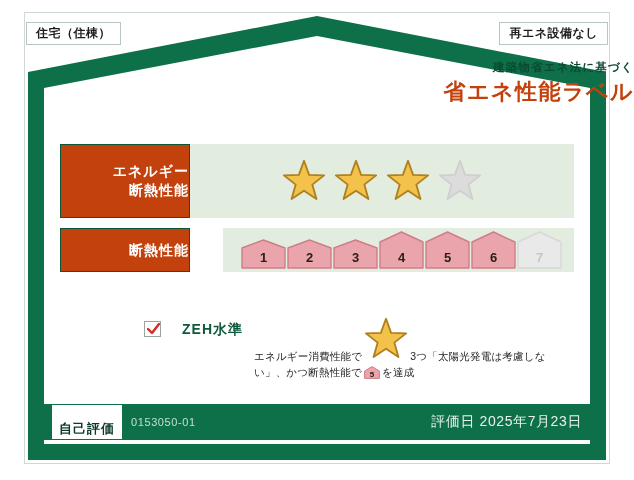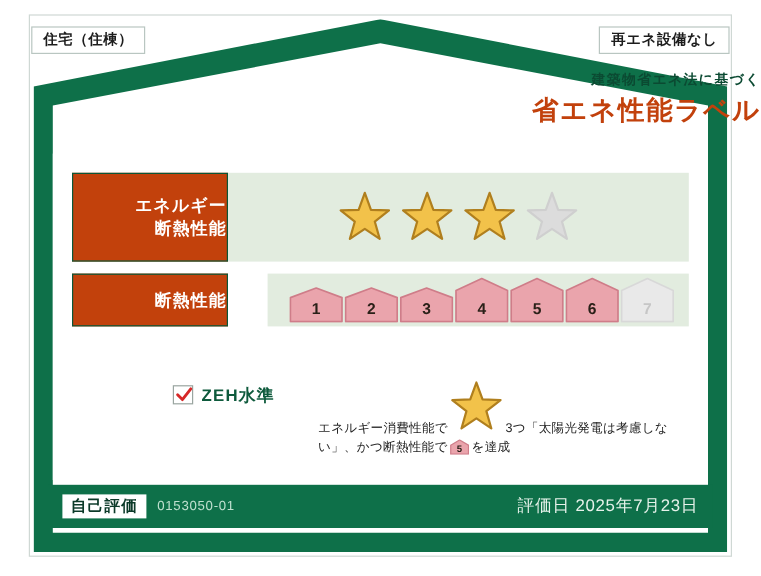--- a/index.html
+++ b/index.html
@@ -171,21 +171,21 @@
   .zeh-block {
     position: absolute;
     left: 100px;
     top: 188px;
     display: flex;
     align-items: flex-start;
   }
   .zeh-check-wrap {
     display: flex;
     align-items: center;
-    gap: 7px;
+    gap: 21px;
     padding-top: 5px;
     flex: none;
   }
   .checkbox {
     width: 17px;
     height: 16px;
     border: 1px solid #9aa5a0;
     background: #ffffff;
     position: relative;
     box-sizing: border-box;
@@ -194,21 +194,21 @@
   .checkbox svg { position: absolute; left: 1px; top: 0px; }
   .zeh-name {
     font-size: 14px;
     font-weight: bold;
     color: #0e5a3c;
     letter-spacing: 1px;
     line-height: 1;
     white-space: nowrap;
   }
   .zeh-desc {
-    margin-left: 36px;
+    margin-left: 11px;
     font-size: 10.5px;
     color: #242424;
     line-height: 1.55;
     letter-spacing: 0.2px;
     max-width: 300px;
   }
   .zeh-desc .mini-star {
     display: inline-block;
     vertical-align: -2px;
     margin: 0 1px;
@@ -232,21 +232,21 @@
     align-items: center;
     box-sizing: border-box;
     padding: 0 12px;
   }
   .eval-chip {
     background: #ffffff;
     color: #0c3a29;
     font-size: 13px;
     font-weight: bold;
     letter-spacing: 1px;
-    padding: 3px 7px 4px 7px;
+    padding: 17px 7px 4px 7px;
     line-height: 1;
     flex: none;
   }
   .eval-id {
     color: #bfe0cf;
     font-size: 11px;
     letter-spacing: 0.6px;
     margin-left: 9px;
     flex: none;
   }

